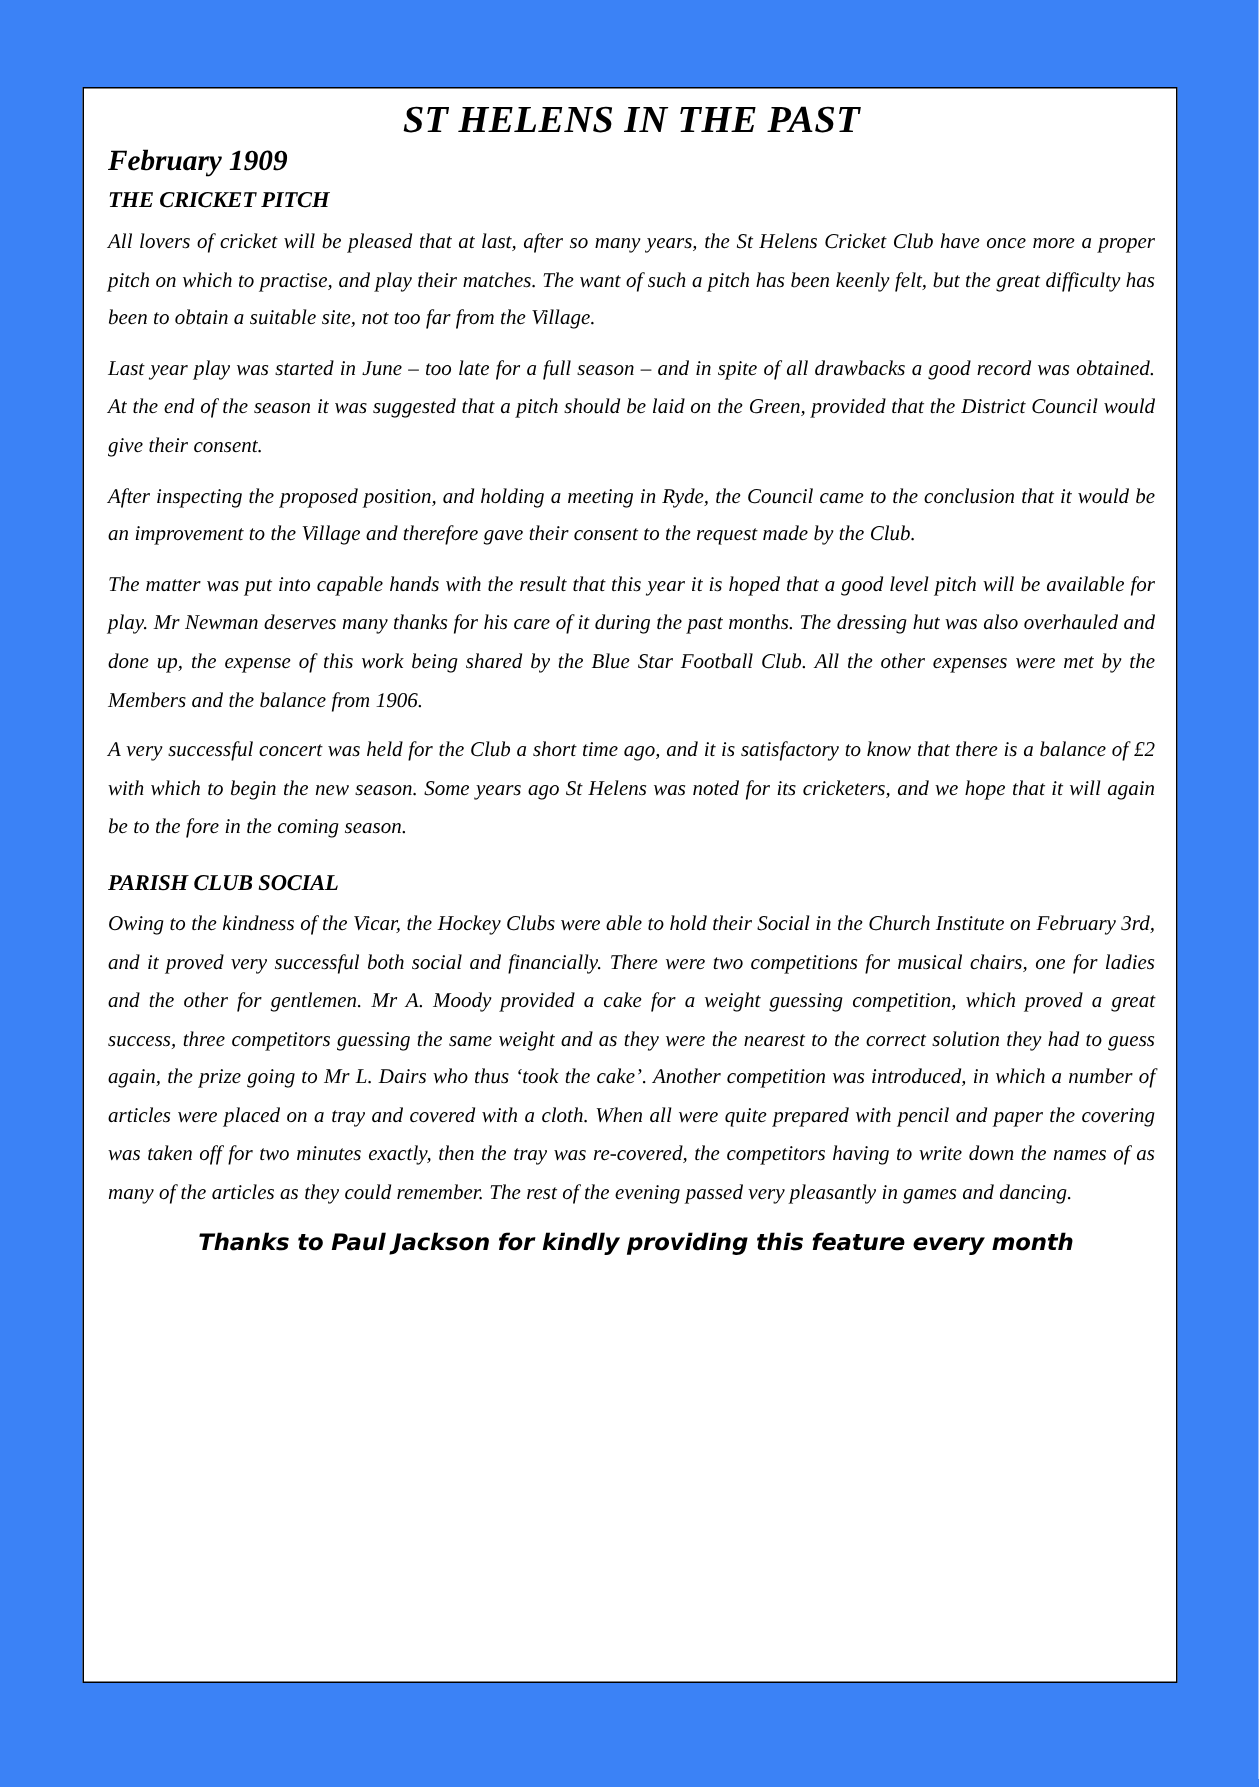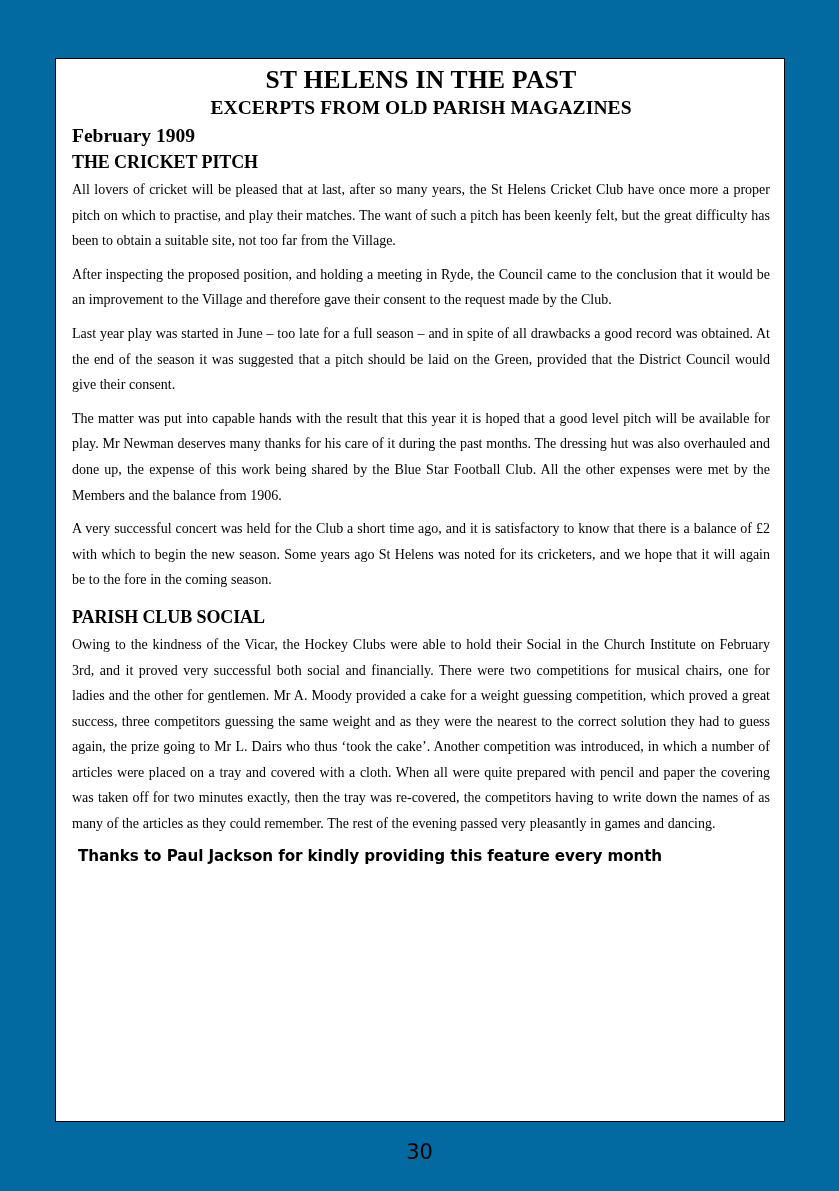--- a/index.html
+++ b/index.html
@@ -14,21 +14,22 @@
     font-family: "Liberation Serif", "DejaVu Serif", serif;
     color: #000000;
     overflow: hidden;
   }
 
   #page {
     position: absolute;
     left: 0; top: 0;
     width: 839px;
     height: 1191px;
-    background: #0369a1;
+    background: #3b82f6;
+    font-style: italic;
   }
 
   
   #article-frame {
     position: absolute;
     left: 55px;
     top: 58px;
     width: 730px;
     height: 1064px;
     border: 1.5px solid #000000;
@@ -66,21 +67,21 @@
 
   .issue-date {
     font-weight: bold;
     font-size: 19.5px;
     line-height: 26px;
     margin: 0;
   }
 
   .section-heading {
     font-weight: bold;
-    font-size: 18px;
+    font-size: 15px;
     line-height: 27px;
     margin: 0 0 1px 0;
     letter-spacing: -0.1px;
   }
 
   .section-heading.spaced-above {
     margin-top: 11px;
   }
 
   p.body-text {
@@ -99,21 +100,21 @@
 
   p.body-text.tail {
     margin-bottom: 0;
   }
 
   .credit-line {
     font-family: "DejaVu Sans", "Liberation Sans", sans-serif;
     font-weight: bold;
     font-size: 15.2px;
     line-height: 20px;
-    text-align: left;
+    text-align: center;
     letter-spacing: -0.1px;
     margin: 9px 0 0 0;
     padding-left: 6px;
   }
 
   #page-number {
     position: absolute;
     left: 0;
     top: 1140px;
     width: 839px;
@@ -127,40 +128,38 @@
 </head>
 <body>
 
 <div id="page">
 
   <div id="article-frame">
     <div id="article-body">
 
       <div class="masthead-title">ST HELENS IN THE PAST</div>
 
-      <div class="masthead-subtitle">EXCERPTS FROM OLD PARISH MAGAZINES</div>
 
       <div class="issue-date">February 1909</div>
 
       <div class="section-heading">THE CRICKET PITCH</div>
 
       <p class="body-text">All lovers of cricket will be pleased that at last, after so many years, the St Helens Cricket Club have once more a proper pitch on which to practise, and play their matches. The want of such a pitch has been keenly felt, but the great difficulty has been to obtain a suitable site, not too far from the Village.</p>
 
+      <p class="body-text">Last year play was started in June – too late for a full season – and in spite of all drawbacks a good record was obtained. At the end of the season it was suggested that a pitch should be laid on the Green, provided that the District Council would give their consent.</p>
+
       <p class="body-text">After inspecting the proposed position, and holding a meeting in Ryde, the Council came to the conclusion that it would be an improvement to the Village and therefore gave their consent to the request made by the Club.</p>
-
-      <p class="body-text">Last year play was started in June – too late for a full season – and in spite of all drawbacks a good record was obtained. At the end of the season it was suggested that a pitch should be laid on the Green, provided that the District Council would give their consent.</p>
 
       <p class="body-text">The matter was put into capable hands with the result that this year it is hoped that a good level pitch will be available for play. Mr Newman deserves many thanks for his care of it during the past months. The dressing hut was also overhauled and done up, the expense of this work being shared by the Blue Star Football Club. All the other expenses were met by the Members and the balance from 1906.</p>
 
       <p class="body-text last-of-section">A very successful concert was held for the Club a short time ago, and it is satisfactory to know that there is a balance of £2 with which to begin the new season. Some years ago St Helens was noted for its cricketers, and we hope that it will again be to the fore in the coming season.</p>
 
       <div class="section-heading spaced-above">PARISH CLUB SOCIAL</div>
 
       <p class="body-text tail">Owing to the kindness of the Vicar, the Hockey Clubs were able to hold their Social in the Church Institute on February 3rd, and it proved very successful both social and financially. There were two competitions for musical chairs, one for ladies and the other for gentlemen. Mr A. Moody provided a cake for a weight guessing competition, which proved a great success, three competitors guessing the same weight and as they were the nearest to the correct solution they had to guess again, the prize going to Mr L. Dairs who thus ‘took the cake’. Another competition was introduced, in which a number of articles were placed on a tray and covered with a cloth. When all were quite prepared with pencil and paper the covering was taken off for two minutes exactly, then the tray was re-covered, the competitors having to write down the names of as many of the articles as they could remember. The rest of the evening passed very pleasantly in games and  dancing.</p>
 
       <div class="credit-line">Thanks to Paul Jackson for kindly providing this feature every month</div>
 
     </div>
   </div>
 
-  <div id="page-number">30</div>
 
 </div>
 
 </body></html>

